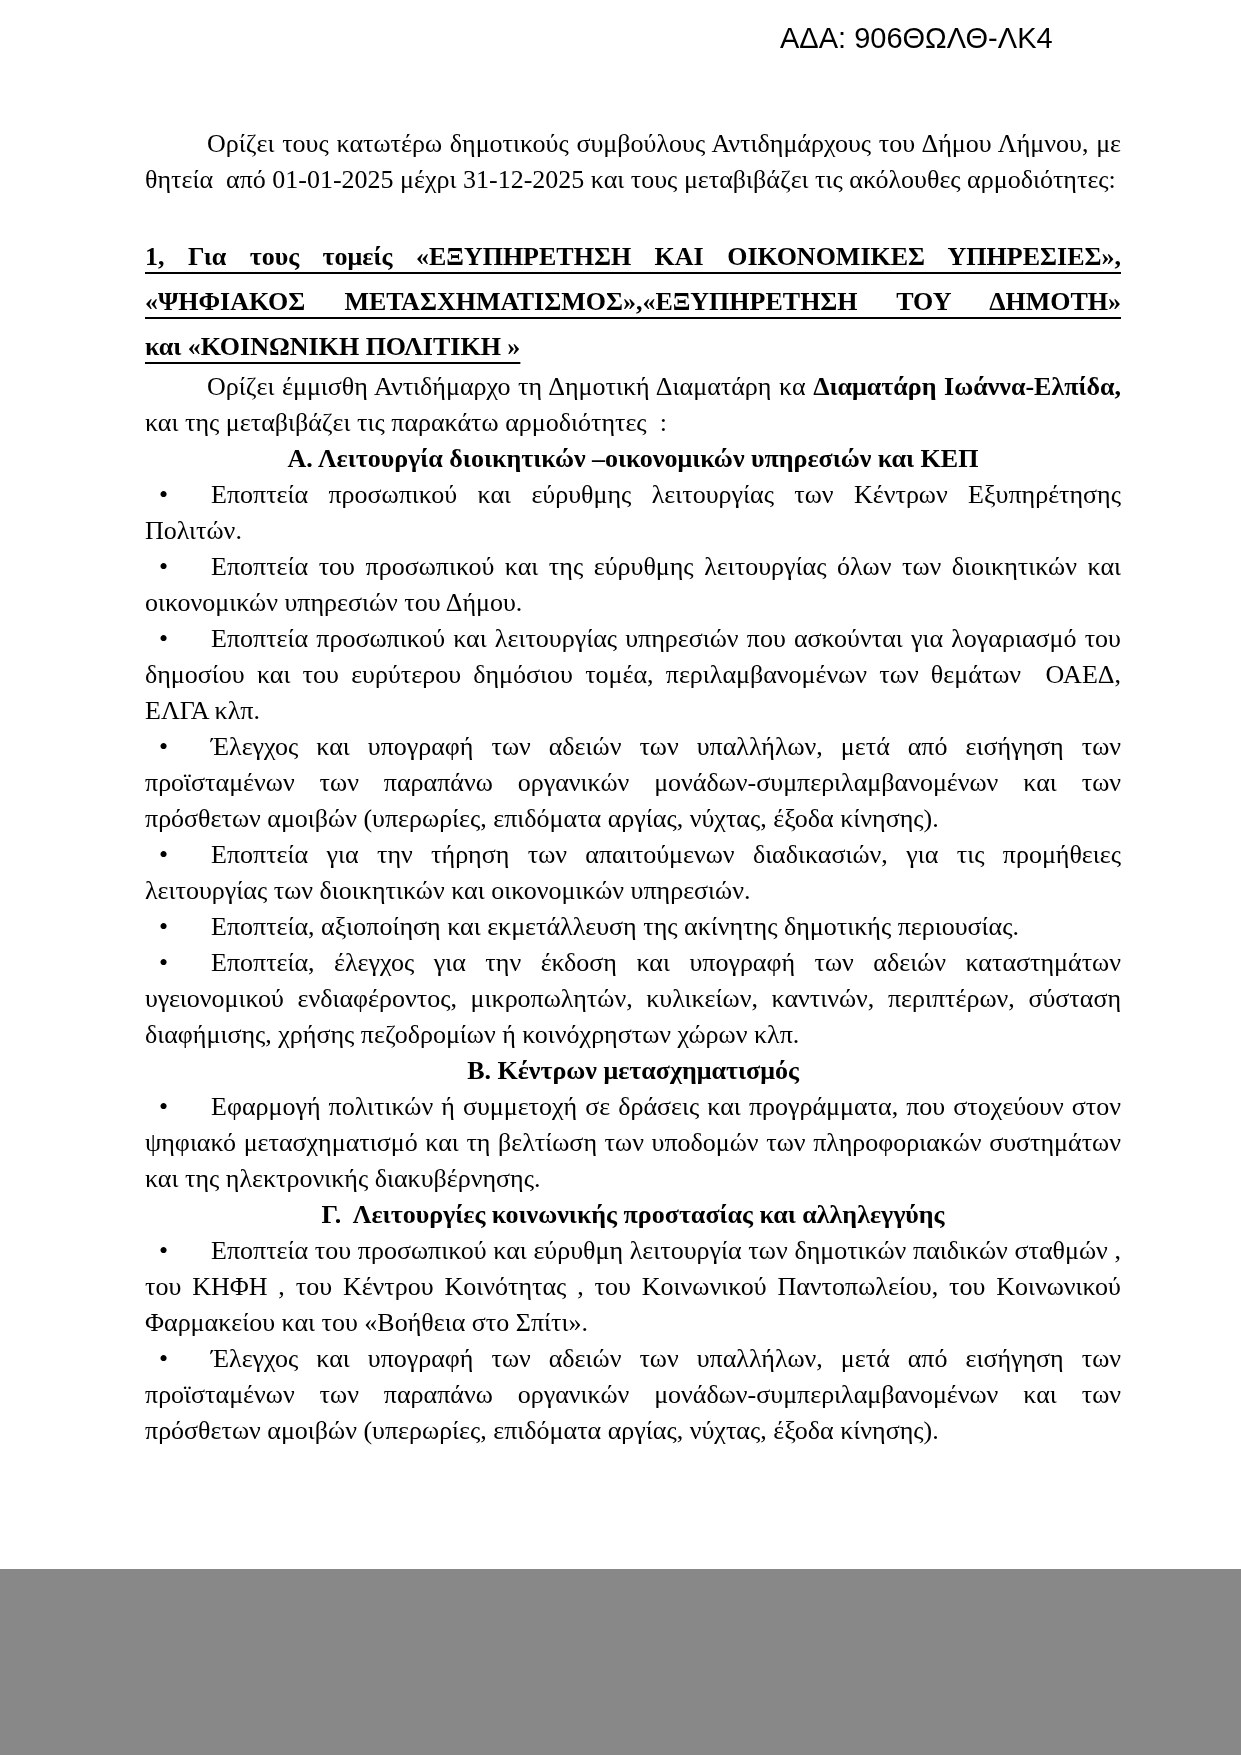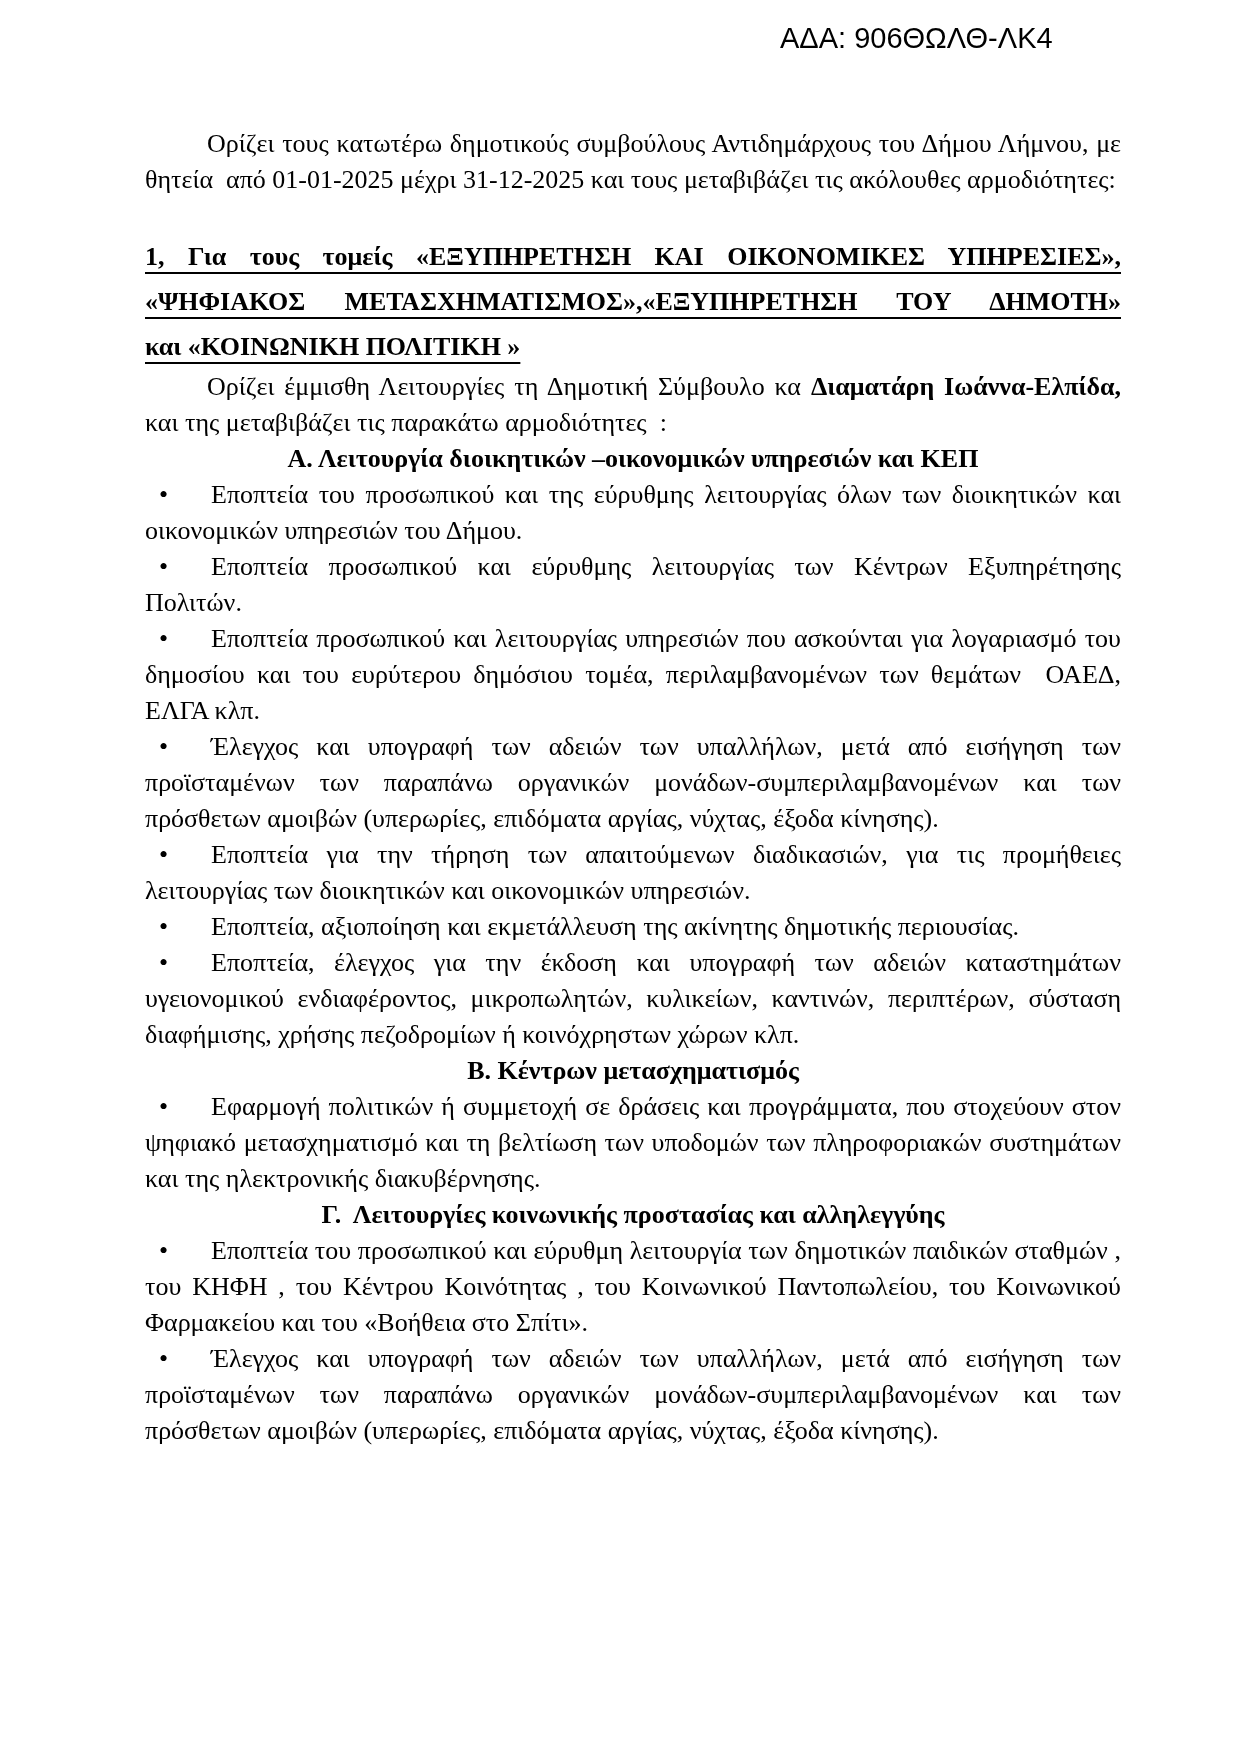--- a/index.html
+++ b/index.html
@@ -1,19 +1,19 @@
 <!DOCTYPE html>
 <html lang="el"><head>
 <meta charset="utf-8">
 <style>
   html, body { margin: 0; padding: 0; background: #888; }
   .page {
     position: relative;
     width: 1241px;
-    height: 1755px;
+    height: 1569px;
     margin: 0 auto;
     background: #ffffff;
     color: #000000;
     font-family: "Liberation Serif", "DejaVu Serif", serif;
     overflow: hidden;
   }
   .ada {
     position: absolute;
     top: 22px;
     left: 780px;
@@ -58,26 +58,26 @@
   <div class="content">
 
     <p class="para">Ορίζει τους κατωτέρω δημοτικούς συμβούλους Αντιδημάρχους του Δήμου Λήμνου, με θητεία&nbsp; από 01-01-2025 μέχρι 31-12-2025 και τους μεταβιβάζει τις ακόλουθες αρμοδιότητες:</p>
 
     <div class="main-heading">
       <div class="h-line h-line-just">1, Για τους τομείς «ΕΞΥΠΗΡΕΤΗΣΗ ΚΑΙ ΟΙΚΟΝΟΜΙΚΕΣ ΥΠΗΡΕΣΙΕΣ»,</div>
       <div class="h-line h-line-just">«ΨΗΦΙΑΚΟΣ ΜΕΤΑΣΧΗΜΑΤΙΣΜΟΣ»,«ΕΞΥΠΗΡΕΤΗΣΗ ΤΟΥ ΔΗΜΟΤΗ»</div>
       <div class="h-line">και «ΚΟΙΝΩΝΙΚΗ ΠΟΛΙΤΙΚΗ »</div>
     </div>
 
-    <p class="para"><span>Ορίζει έμμισθη Λειτουργίες τη Δημοτική Σύμβουλο κα </span><span class="b">Διαματάρη Ιωάννα-Ελπίδα,</span><span> και της μεταβιβάζει τις παρακάτω αρμοδιότητες&nbsp; :</span></p>
+    <p class="para"><span>Ορίζει έμμισθη Αντιδήμαρχο τη Δημοτική Διαματάρη κα </span><span class="b">Διαματάρη Ιωάννα-Ελπίδα,</span><span> και της μεταβιβάζει τις παρακάτω αρμοδιότητες&nbsp; :</span></p>
 
     <p class="subhead">Α. Λειτουργία διοικητικών –οικονομικών υπηρεσιών και ΚΕΠ</p>
 
+    <p class="bullet"><span class="marker">•</span><span>Εποπτεία προσωπικού και εύρυθμης λειτουργίας των Κέντρων Εξυπηρέτησης Πολιτών.</span></p>
     <p class="bullet"><span class="marker">•</span><span>Εποπτεία του προσωπικού και της εύρυθμης λειτουργίας όλων των διοικητικών και οικονομικών υπηρεσιών του Δήμου.</span></p>
-    <p class="bullet"><span class="marker">•</span><span>Εποπτεία προσωπικού και εύρυθμης λειτουργίας των Κέντρων Εξυπηρέτησης Πολιτών.</span></p>
     <p class="bullet"><span class="marker">•</span><span>Εποπτεία προσωπικού και λειτουργίας υπηρεσιών που ασκούνται για λογαριασμό του δημοσίου και του ευρύτερου δημόσιου τομέα, περιλαμβανομένων των θεμάτων&nbsp; ΟΑΕΔ, ΕΛΓΑ κλπ.</span></p>
     <p class="bullet"><span class="marker">•</span><span>Έλεγχος και υπογραφή των αδειών των υπαλλήλων, μετά από εισήγηση των προϊσταμένων των παραπάνω οργανικών μονάδων-συμπεριλαμβανομένων και των πρόσθετων αμοιβών (υπερωρίες, επιδόματα αργίας, νύχτας, έξοδα κίνησης).</span></p>
     <p class="bullet"><span class="marker">•</span><span>Εποπτεία για την τήρηση των απαιτούμενων διαδικασιών, για τις προμήθειες λειτουργίας των διοικητικών και οικονομικών υπηρεσιών.</span></p>
     <p class="bullet"><span class="marker">•</span><span>Εποπτεία, αξιοποίηση και εκμετάλλευση της ακίνητης δημοτικής περιουσίας.</span></p>
     <p class="bullet"><span class="marker">•</span><span>Εποπτεία, έλεγχος για την έκδοση και υπογραφή των αδειών καταστημάτων υγειονομικού ενδιαφέροντος, μικροπωλητών, κυλικείων, καντινών, περιπτέρων, σύσταση διαφήμισης, χρήσης πεζοδρομίων ή κοινόχρηστων χώρων κλπ.</span></p>
 
     <p class="subhead">Β. Κέντρων μετασχηματισμός</p>
 
     <p class="bullet"><span class="marker">•</span><span>Εφαρμογή πολιτικών ή συμμετοχή σε δράσεις και προγράμματα, που στοχεύουν στον ψηφιακό μετασχηματισμό και τη βελτίωση των υποδομών των πληροφοριακών συστημάτων και της ηλεκτρονικής διακυβέρνησης.</span></p>
 

